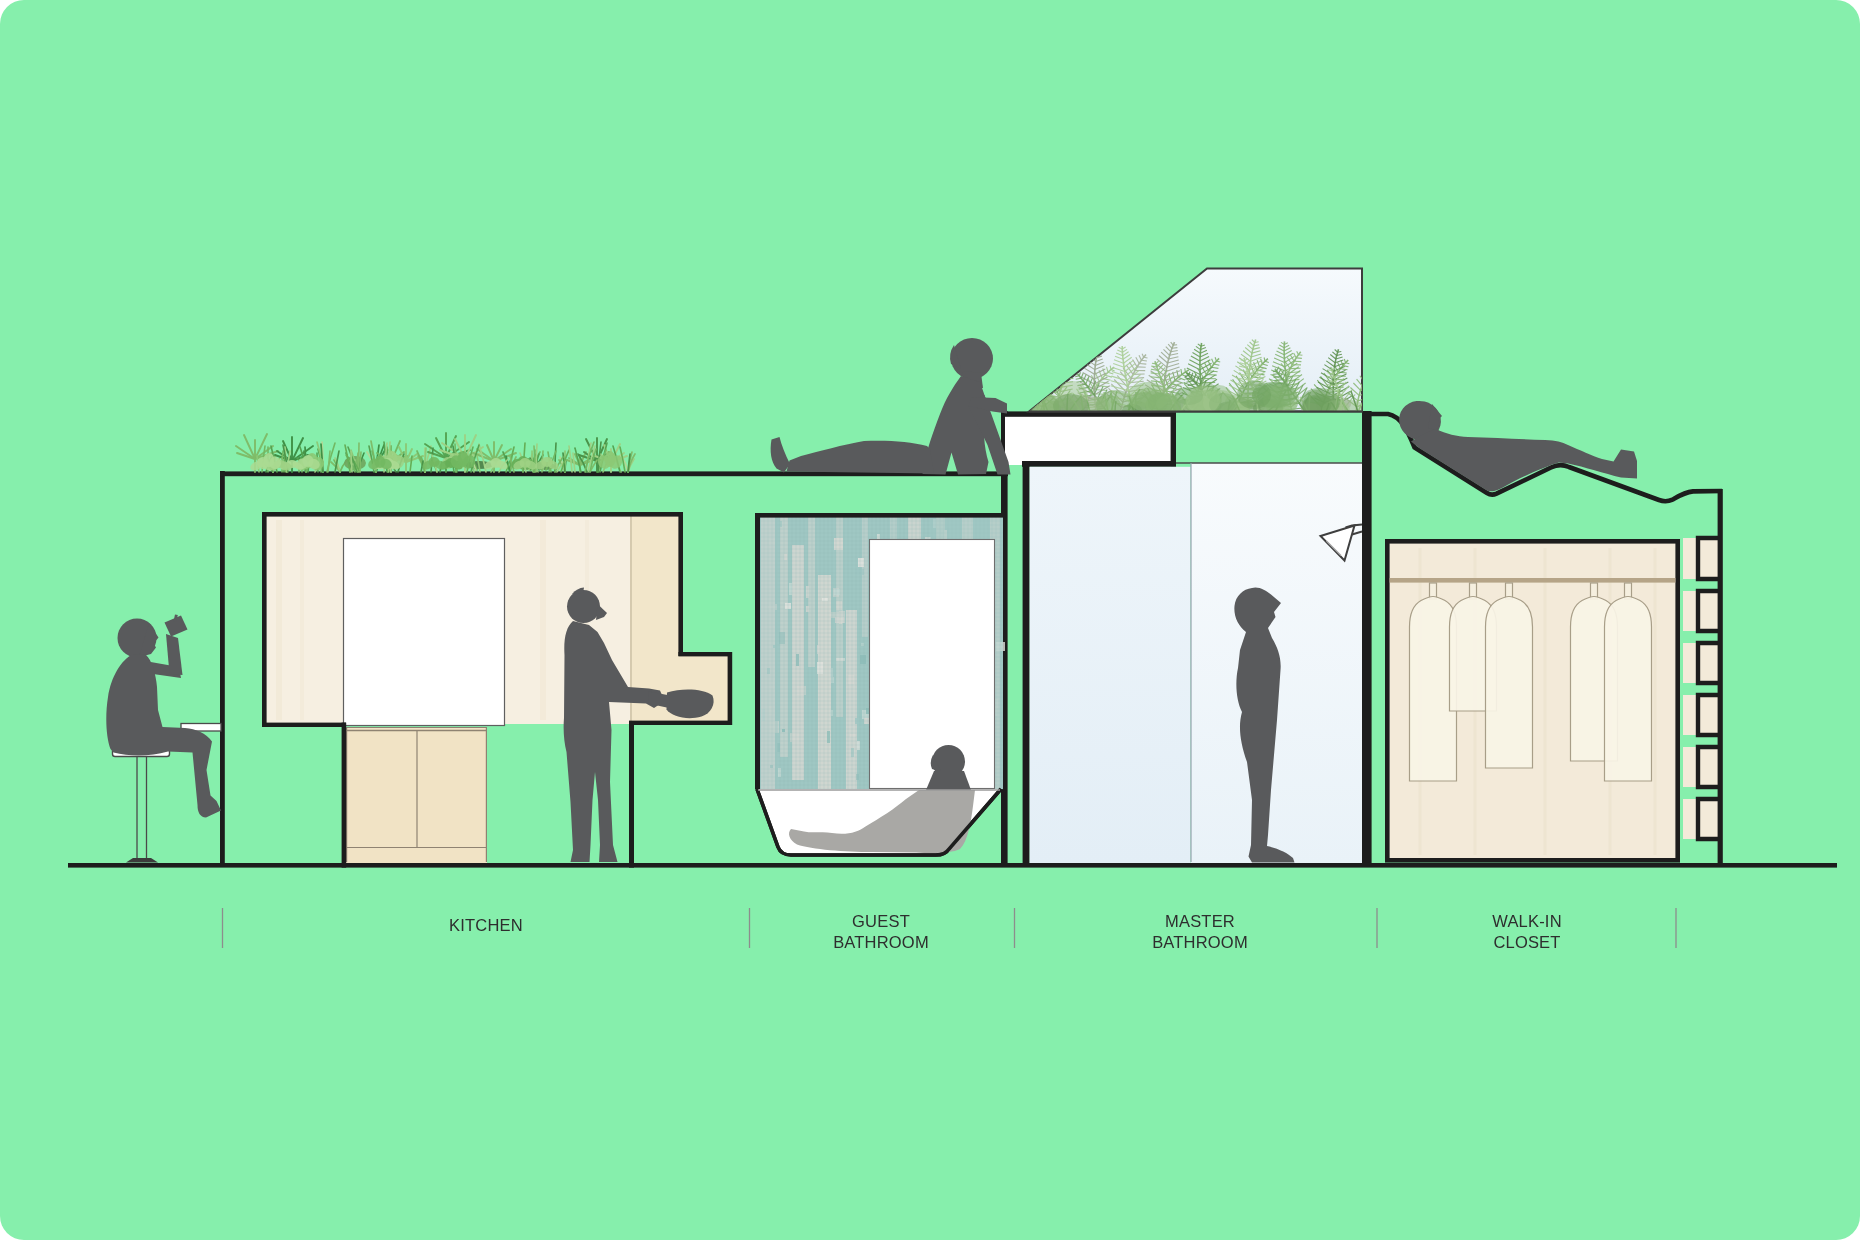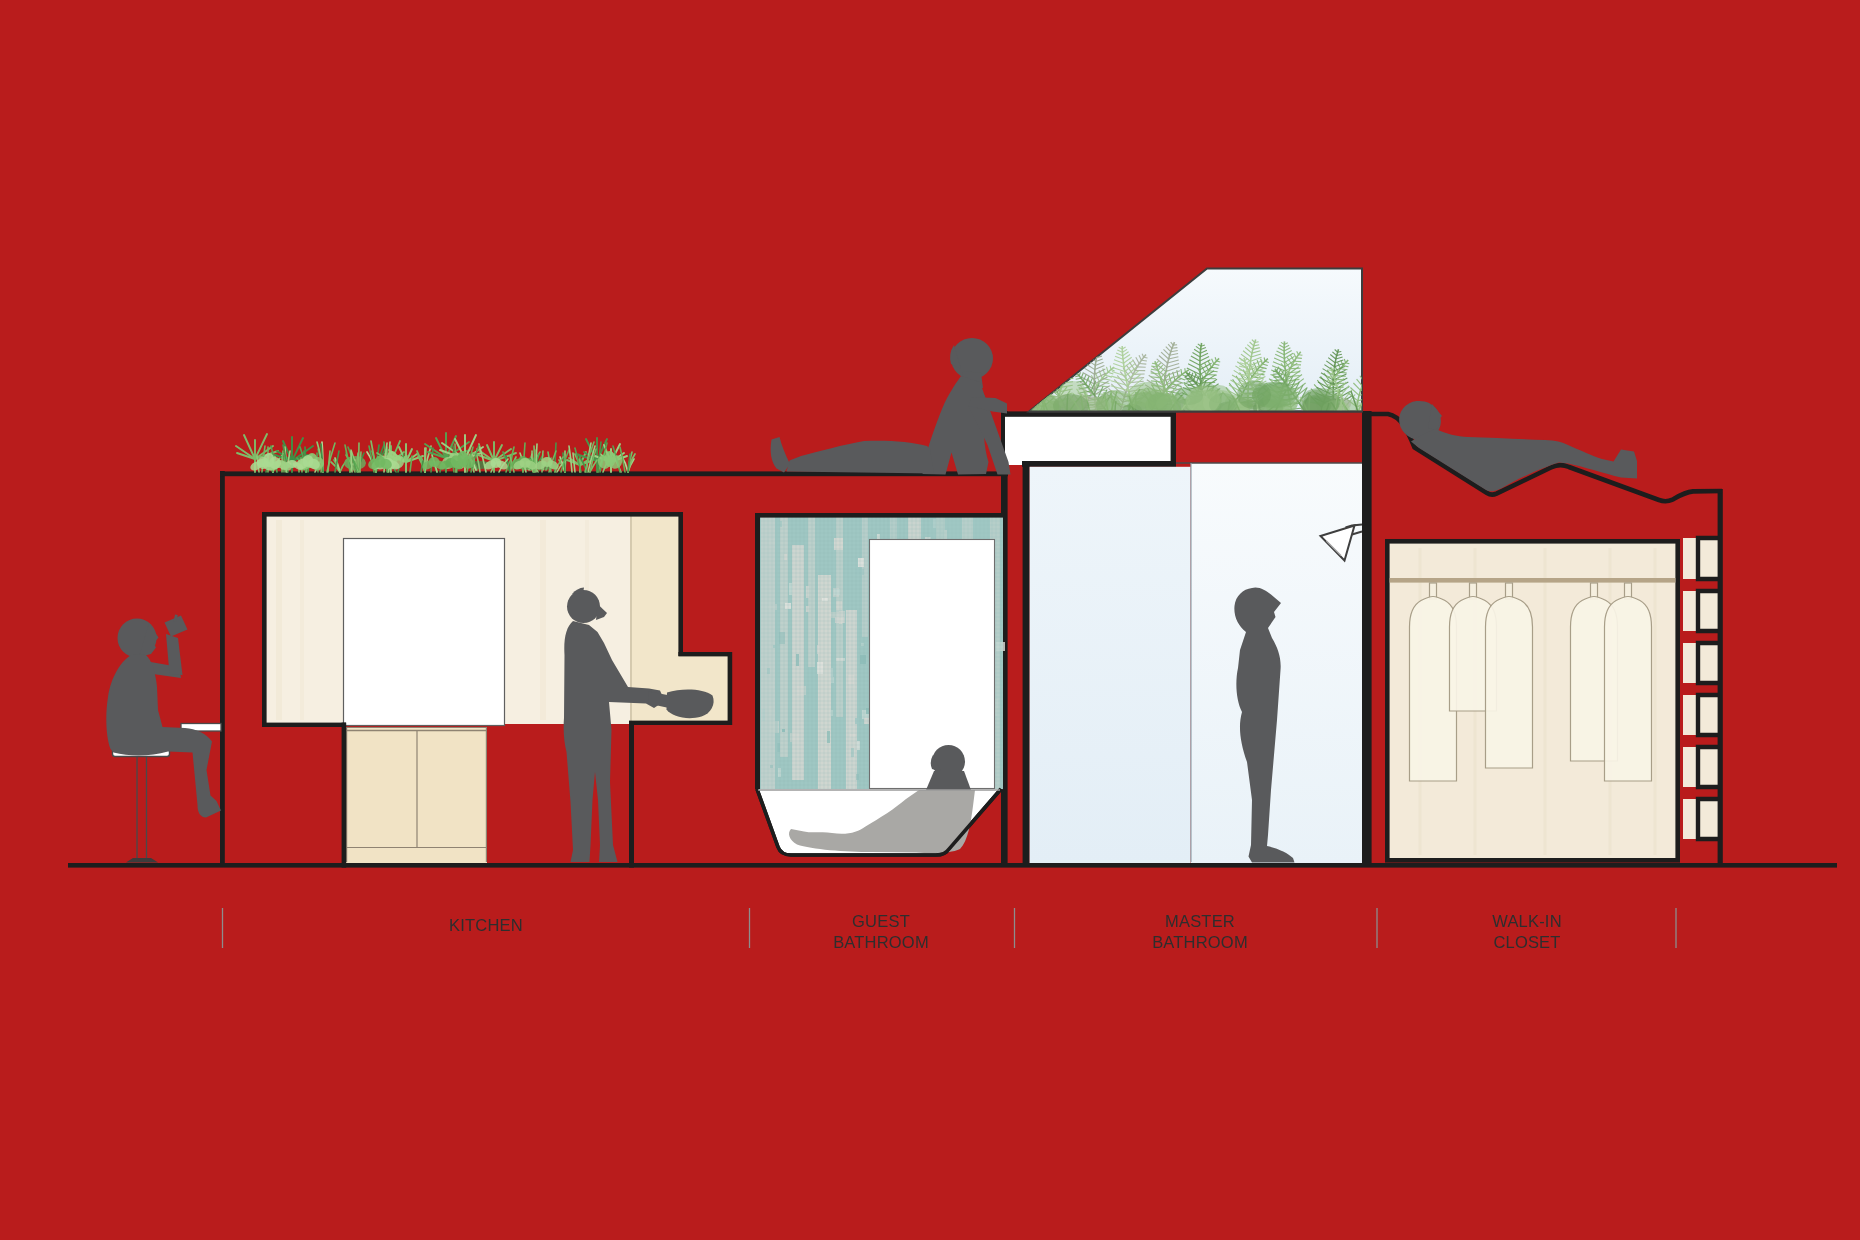--- a/index.html
+++ b/index.html
@@ -1,16 +1,16 @@
 <!DOCTYPE html>
 <html><head>
 <meta charset="utf-8">
 <style>
   html,body{margin:0;padding:0;background:#ffffff;}
-  .page{width:1860px;height:1240px;position:relative;background:#b91c1c;overflow:hidden;}
+  .page{width:1860px;height:1240px;position:relative;background:#86efac;overflow:hidden;border-radius:24px;}
   svg text{font-family:"Liberation Sans", sans-serif;}
 </style>
 </head>
 <body>
 <div class="page">
 <svg width="1860" height="1240" viewBox="0 0 1860 1240" xmlns="http://www.w3.org/2000/svg">
 <defs>
   <linearGradient id="glass" x1="0" y1="0" x2="0" y2="1">
     <stop offset="0" stop-color="#f6fafd"></stop>
     <stop offset="1" stop-color="#e4eef6"></stop>

